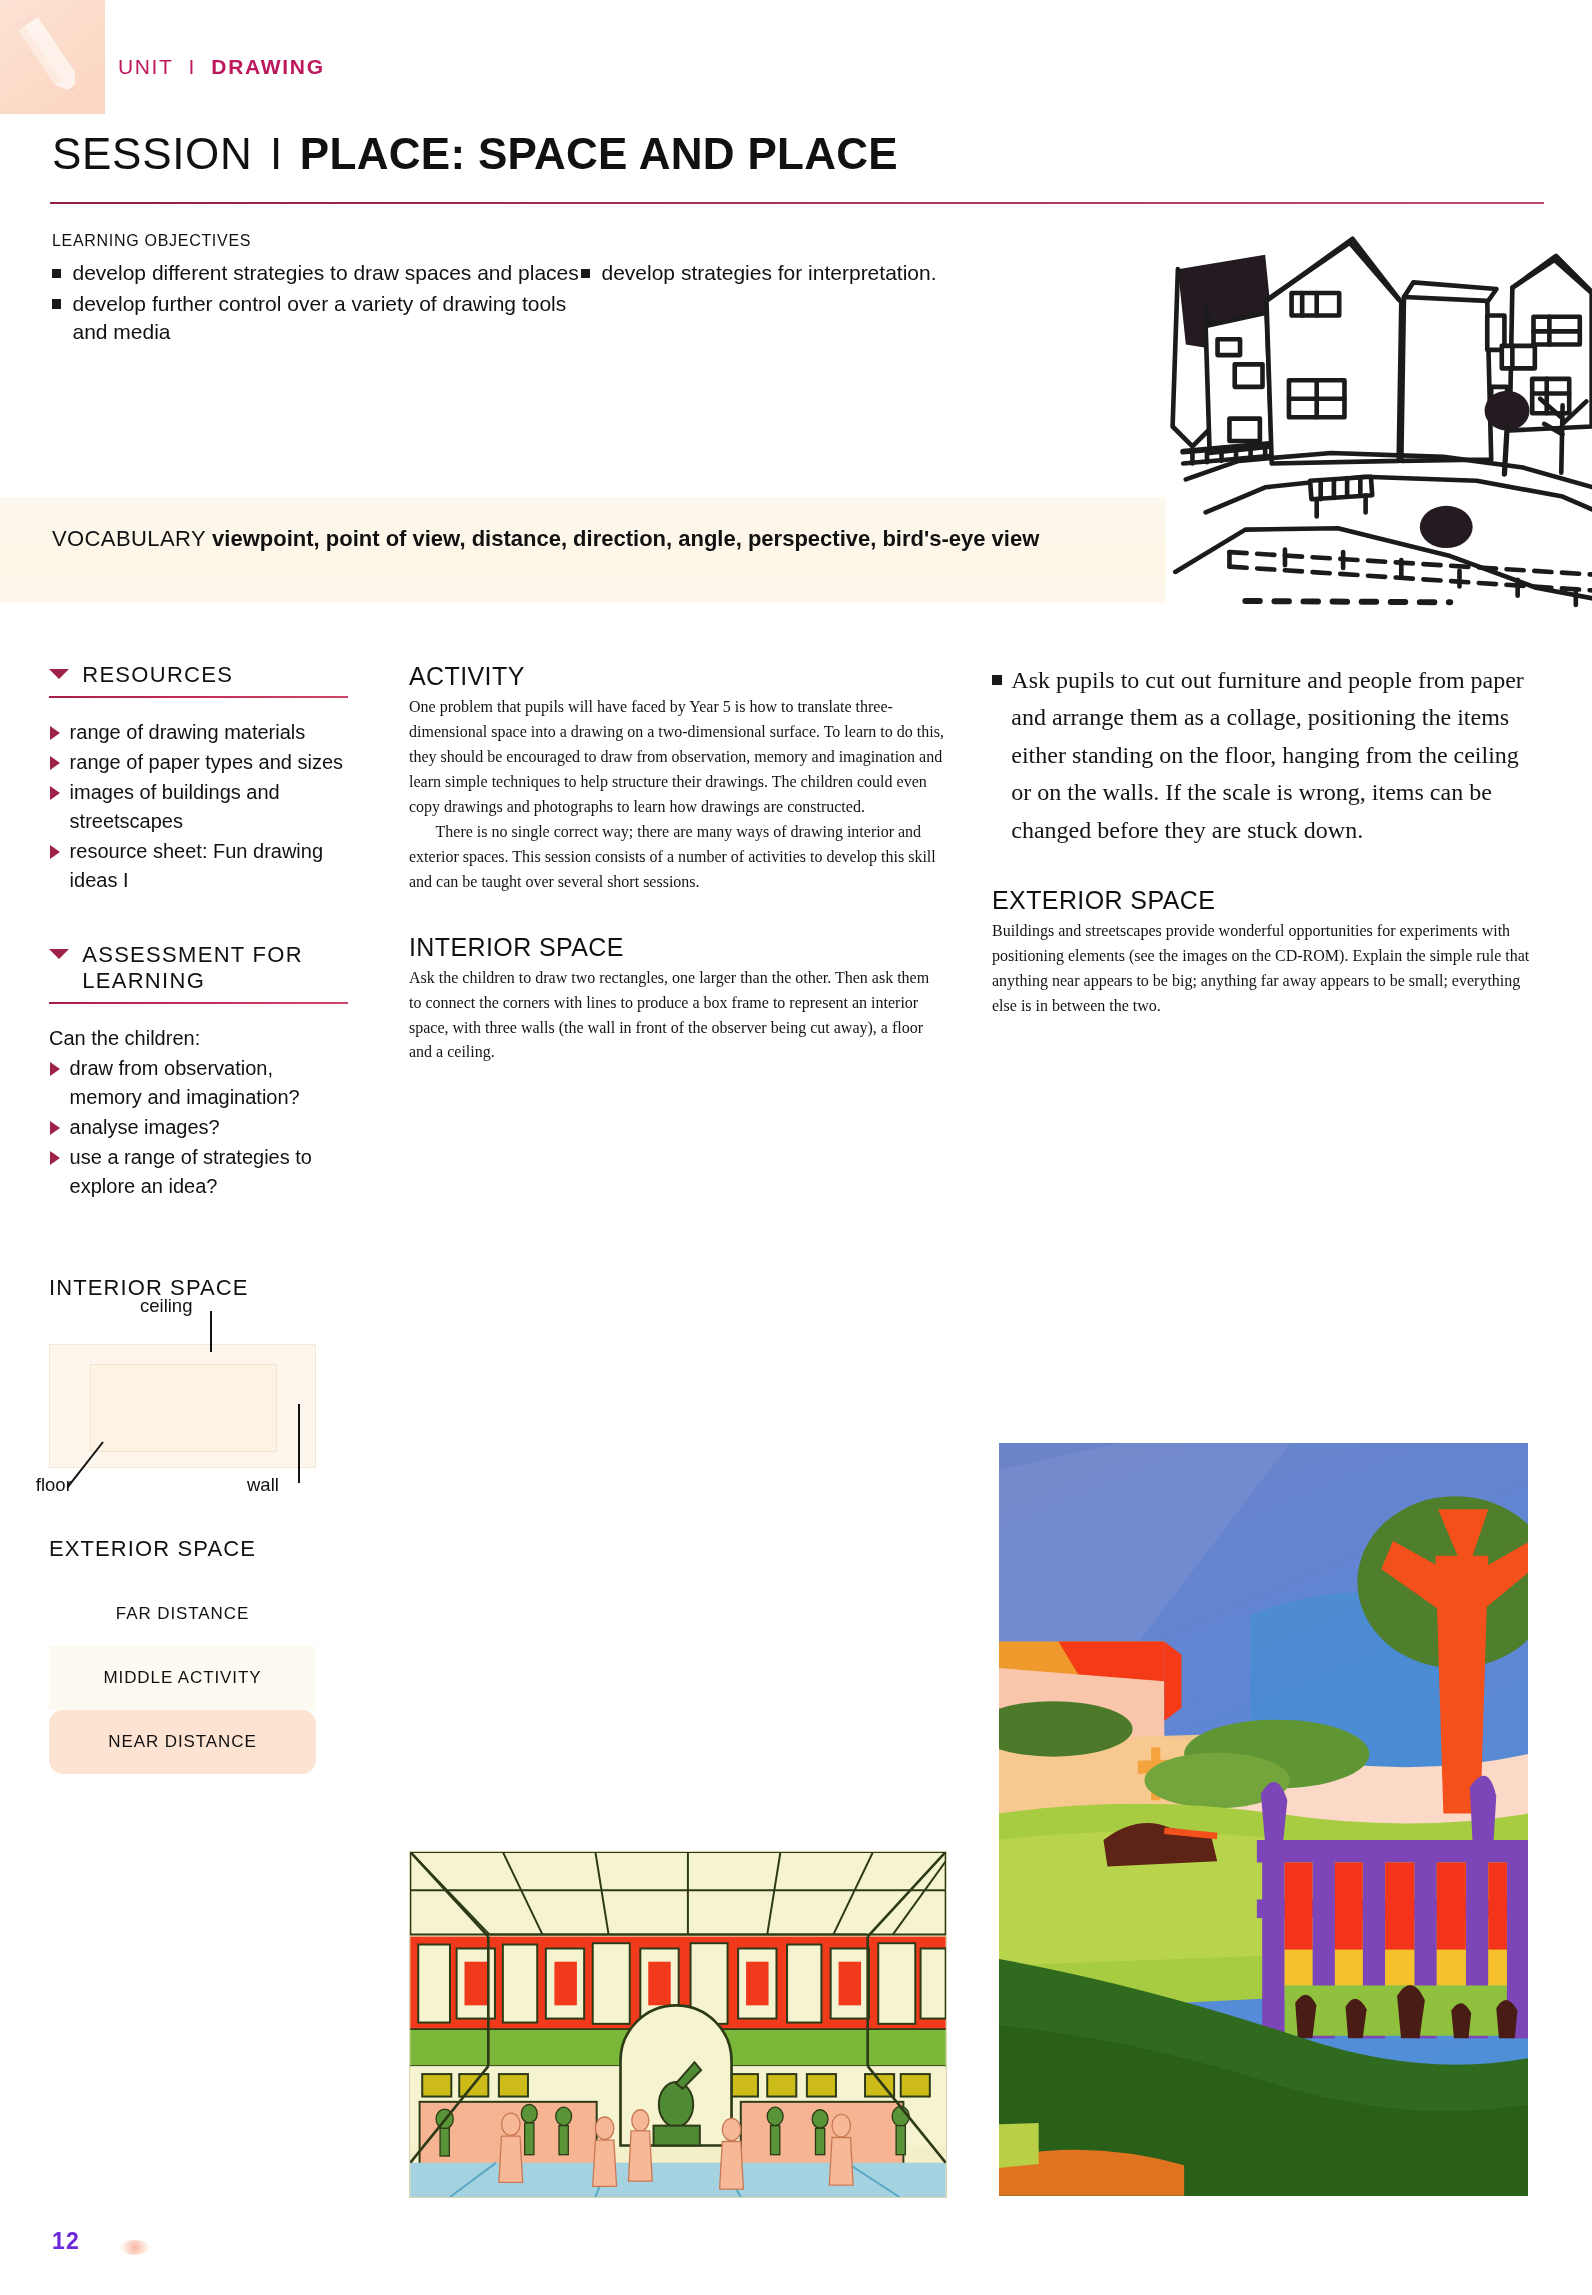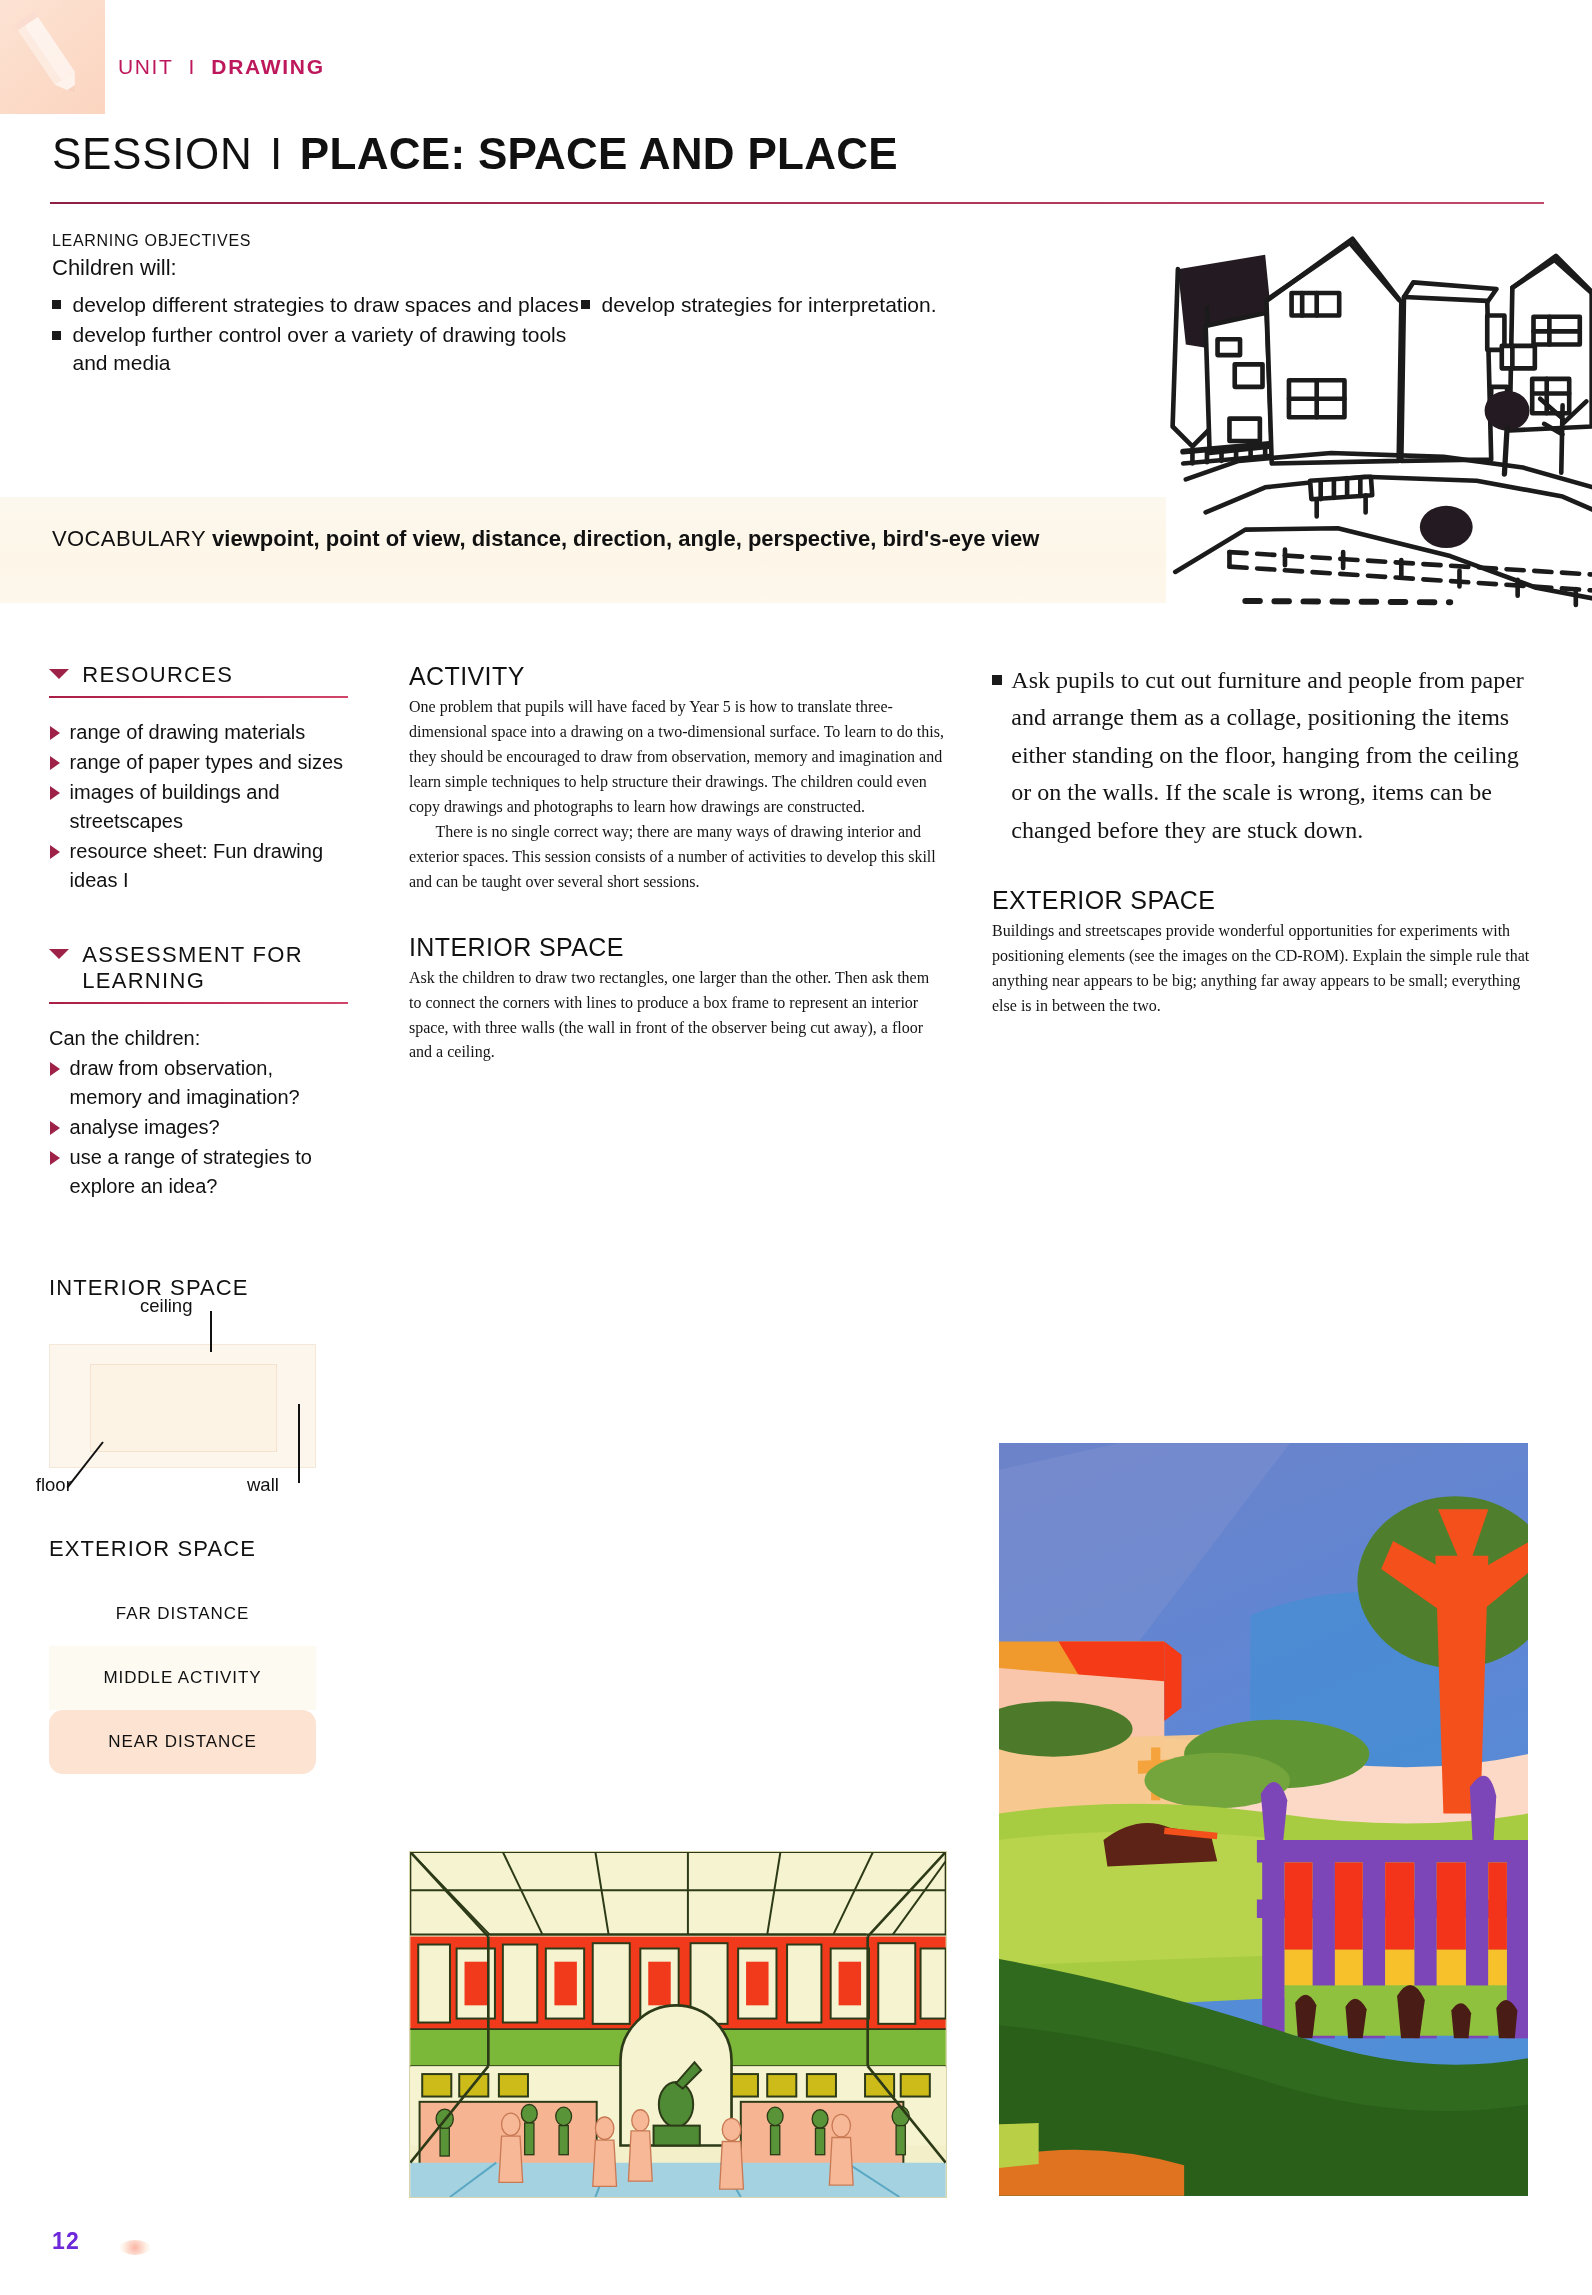--- a/index.html
+++ b/index.html
@@ -309,21 +309,20 @@
 
 <div class="session-title">
   <span class="session-word">SESSION</span>
   <span class="session-num">I</span>
   <span class="session-name">PLACE: SPACE AND PLACE</span>
 </div>
 <div class="title-rule"></div>
 
 <div class="lo-block">
   <div class="lo-title">LEARNING OBJECTIVES</div>
-  <div class="lo-sub">Children will:</div>
   <div class="lo-cols">
     <div class="lo-col-a">
       <div class="lo-item">
         <span class="sq-bullet"></span>
         <span class="lo-item-text">develop different strategies to draw spaces and places</span>
       </div>
       <div class="lo-item">
         <span class="sq-bullet"></span>
         <span class="lo-item-text">develop further control over a variety of drawing tools and media</span>
       </div>

